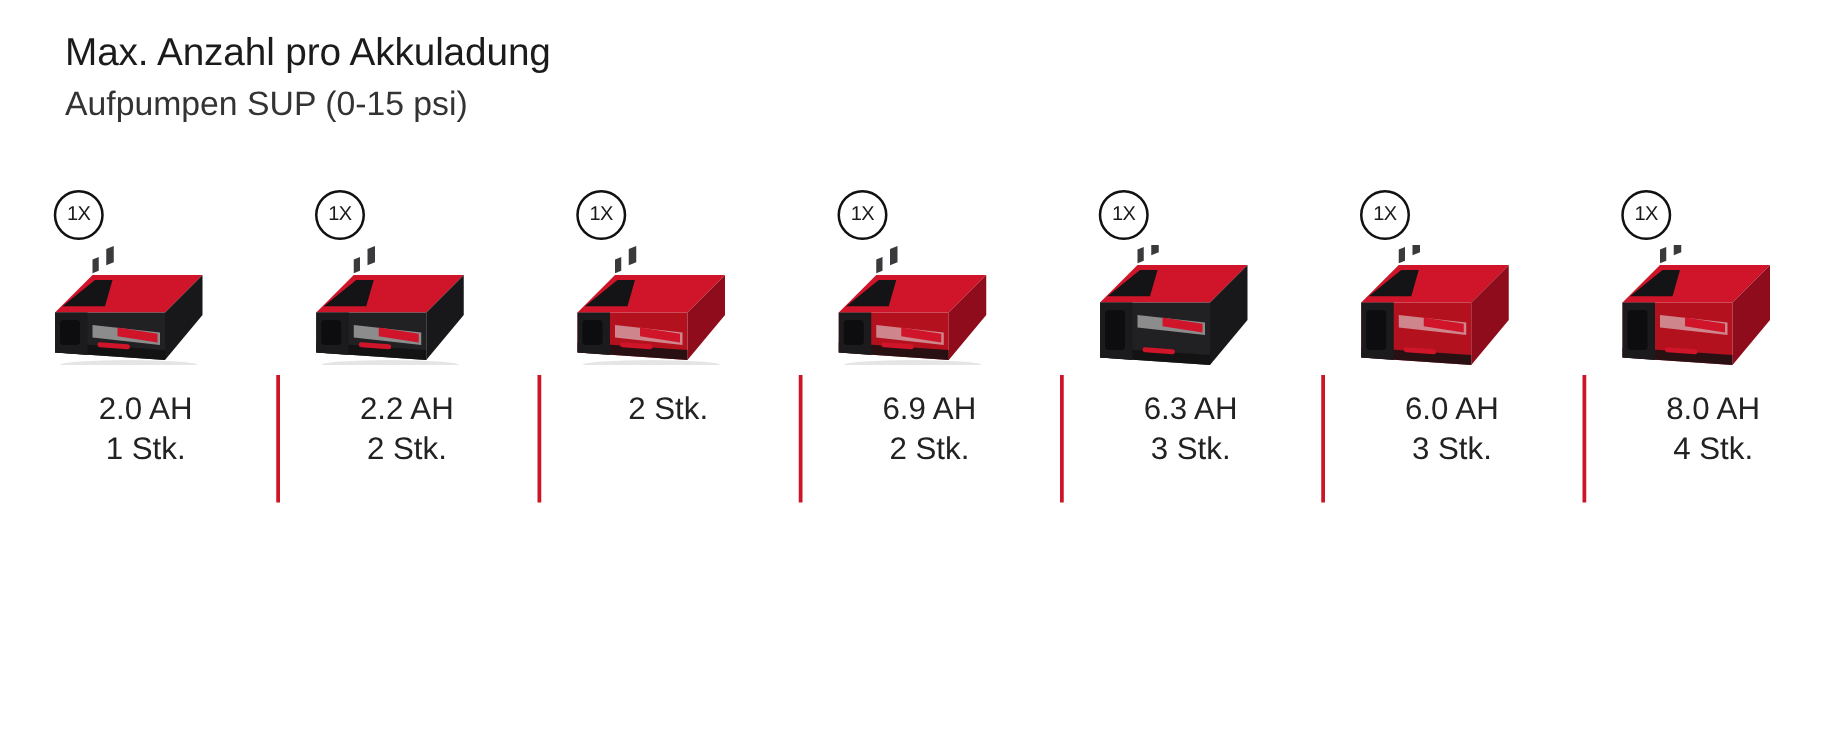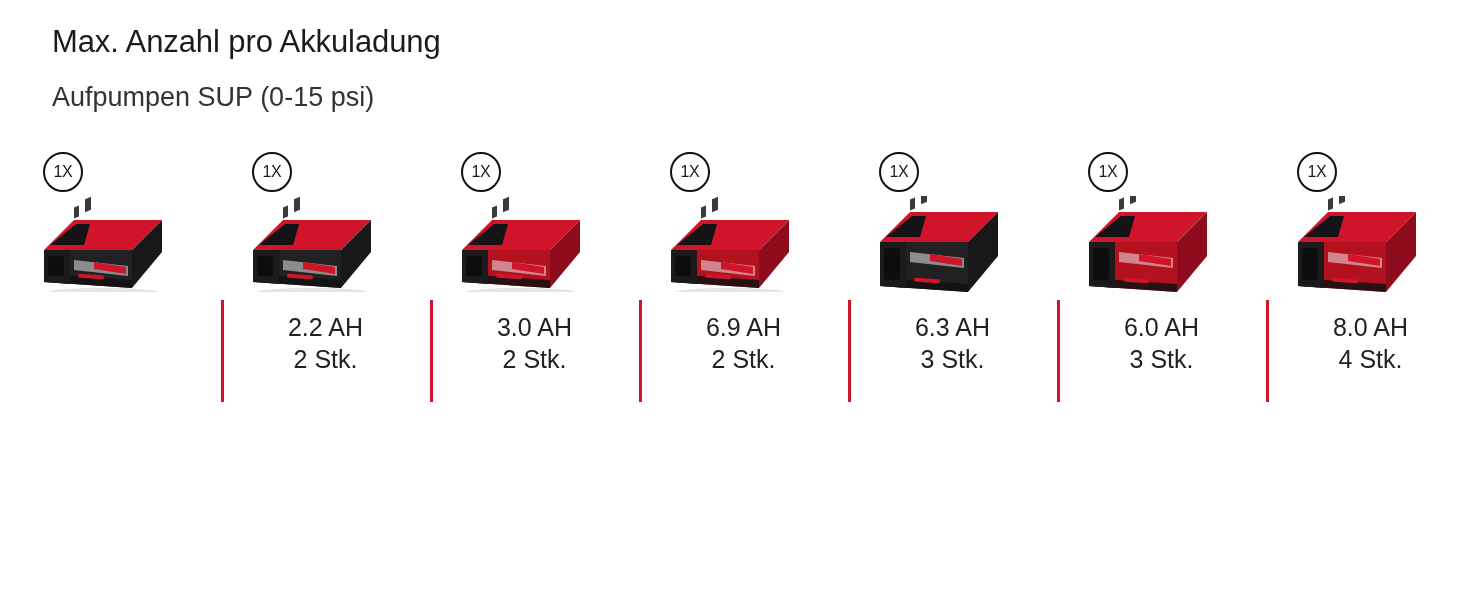--- a/index.html
+++ b/index.html
@@ -29,21 +29,21 @@
     letter-spacing: -0.1px;
     color: #1b1b1b;
     line-height: 1.18;
     white-space: nowrap;
   }
   .subtitle {
     font-size: 27px;
     font-weight: 400;
     color: #333333;
     line-height: 1.2;
-    margin-top: 20px;
+    margin-top: 6px;
     white-space: nowrap;
   }
 
   
   .row {
     position: absolute;
     left: 0;
     top: 148px;
     width: 1464px;
     height: 260px;
@@ -143,20 +143,24 @@
           <polygon points="18,78 106,84 106,92 18,86" fill="#101012" opacity="0.85"></polygon>
           <polygon points="106,54 136,24 136,56 106,92" fill="#18181a"></polygon>
           <polygon points="18,54 44,54 44,88 18,86" fill="#1b1b1d"></polygon>
           <rect x="22" y="60" width="16" height="20" rx="3" fill="#0d0d0f"></rect>
           <polygon points="48,64 102,70 102,80 48,74" fill="#e6e6e6" opacity="0.55"></polygon>
           <polygon points="68,66 100,71 100,78 68,73" fill="#d0142a"></polygon>
           <rect x="52" y="74" width="26" height="4" rx="2" fill="#d0142a" transform="skewY(4)"></rect>
           <ellipse cx="77" cy="96" rx="55" ry="4" fill="#000" opacity="0.10"></ellipse>
         </svg>
       </div>
+      <div class="labels">
+        <div class="cap">2.0 AH</div>
+        <div class="qty">1 Stk.</div>
+      </div>
     </div>
     <div class="col">
       <div class="divider" style="background: rgb(204, 22, 40);"></div>
       <div class="badge">1X</div>
       <div class="battery-wrap">
         <svg width="180" height="96" viewBox="0 0 180 96" xmlns="http://www.w3.org/2000/svg">
           <polygon points="18,54 48,24 136,24 106,54" fill="#d0142a"></polygon>
           <polygon points="24,49 50,28 64,28 58,49" fill="#141416"></polygon>
           <rect x="48" y="31" width="5" height="11" fill="#3a3a3d" transform="skewY(-22)"></rect>
           <rect x="59" y="27" width="6" height="13" fill="#3a3a3d" transform="skewY(-22)"></rect>
@@ -190,21 +194,20 @@
           <polygon points="106,54 136,24 136,56 106,92" fill="#8e0c1b"></polygon>
           <polygon points="18,54 44,54 44,88 18,86" fill="#1b1b1d"></polygon>
           <rect x="22" y="60" width="16" height="20" rx="3" fill="#0d0d0f"></rect>
           <polygon points="48,64 102,70 102,80 48,74" fill="#e6e6e6" opacity="0.55"></polygon>
           <polygon points="68,66 100,71 100,78 68,73" fill="#d0142a"></polygon>
           <rect x="52" y="74" width="26" height="4" rx="2" fill="#d0142a" transform="skewY(4)"></rect>
           <ellipse cx="77" cy="96" rx="55" ry="4" fill="#000" opacity="0.10"></ellipse>
         </svg>
       </div>
       <div class="labels">
-        <div class="cap">3.0 AH</div>
         <div class="qty">2 Stk.</div>
       </div>
     </div>
     <div class="col">
       <div class="divider" style="background: rgb(204, 22, 40);"></div>
       <div class="badge">1X</div>
       <div class="battery-wrap">
         <svg width="180" height="96" viewBox="0 0 180 96" xmlns="http://www.w3.org/2000/svg">
           <polygon points="18,54 48,24 136,24 106,54" fill="#d0142a"></polygon>
           <polygon points="24,49 50,28 64,28 58,49" fill="#141416"></polygon>

